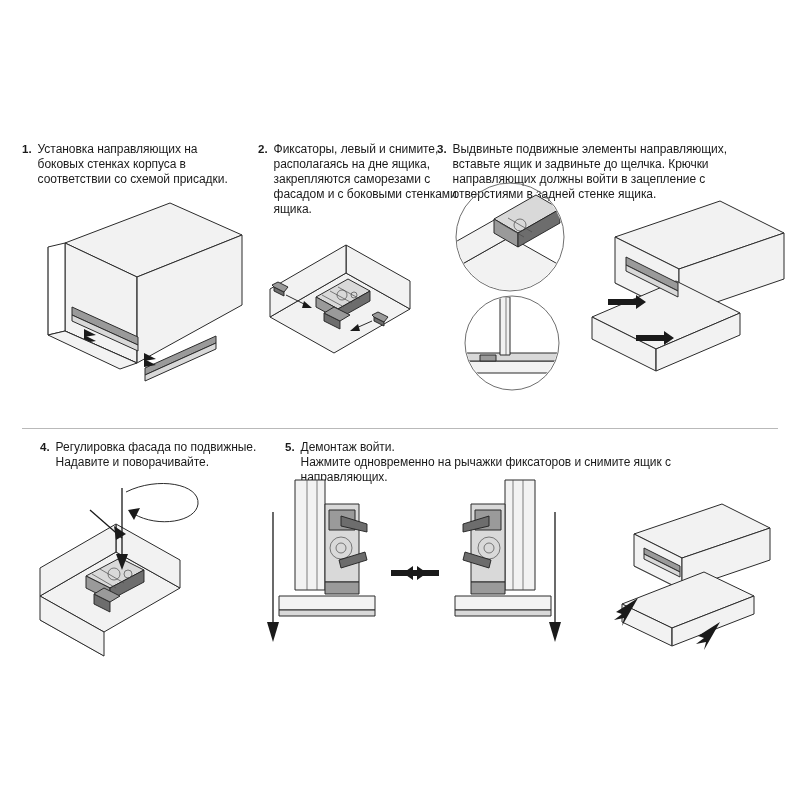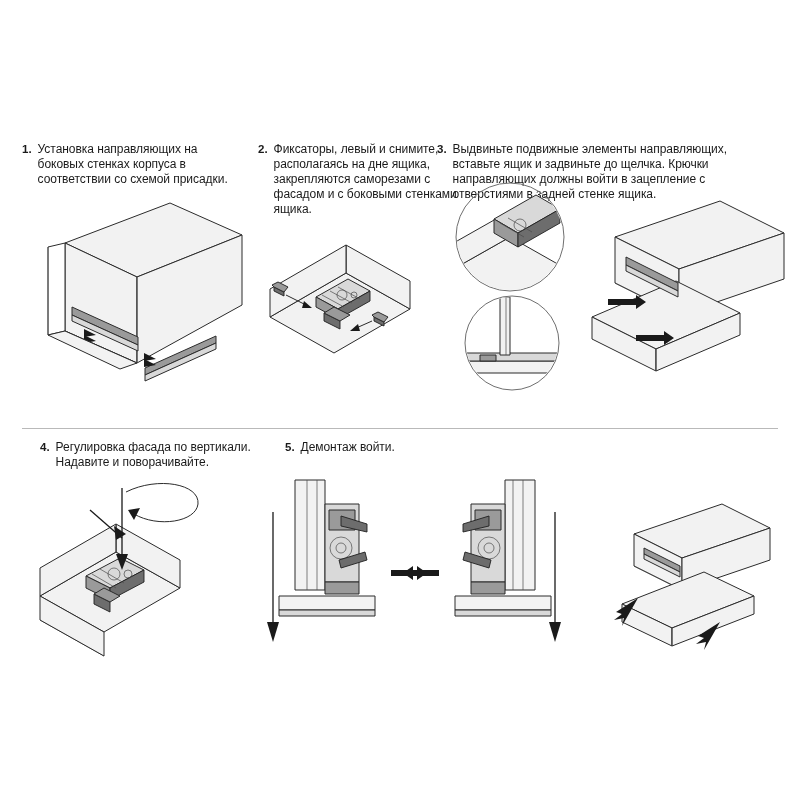--- a/index.html
+++ b/index.html
@@ -234,21 +234,21 @@
 
         <polygon class="arw" points="168,124 196,124 196,120 206,127 196,134 196,130 168,130"></polygon>
         <polygon class="arw" points="196,160 224,160 224,156 234,163 224,170 224,166 196,166"></polygon>
       </g>
     </svg>
   </div>
 
   <div class="step" id="step4">
     <div class="step-head">
       <span class="step-num">4.</span>
-      <span class="step-text">Регулировка фасада по вертикали. Надавите и поворачивайте.</span>
+      <span class="step-text">Регулировка фасада по подвижные. Надавите и поворачивайте.</span>
     </div>
   </div>
 
   <div class="art" id="art4">
     <svg width="210" height="200" viewBox="0 0 210 200">
 
       <polygon class="fl" points="10,126 86,82 150,118 74,162"></polygon>
       <polygon class="fl" points="86,54 150,90 150,118 86,82"></polygon>
       <polygon class="fl" points="10,126 10,98 86,54 86,82"></polygon>
       <path class="lnT" d="M86,54 L86,82"></path>
@@ -279,20 +279,21 @@
         <polygon class="arw" points="110,38 104,50 98,40"></polygon>
       </g>
     </svg>
   </div>
 
   <div class="step" id="step5">
     <div class="step-head">
       <span class="step-num">5.</span>
       <span class="step-text">
         <span>Демонтаж войти.</span><br>
+        <span>Нажмите одновременно на рычажки фиксаторов и снимите ящик с направляющих.</span>
       </span>
     </div>
   </div>
 
   <div class="art" id="art5">
     <svg width="320" height="190" viewBox="0 0 320 190">
 
       <g>
         <polygon class="fl" points="40,10 70,10 70,120 40,120"></polygon>
         <path class="lnT" d="M52,10 L52,120"></path>

